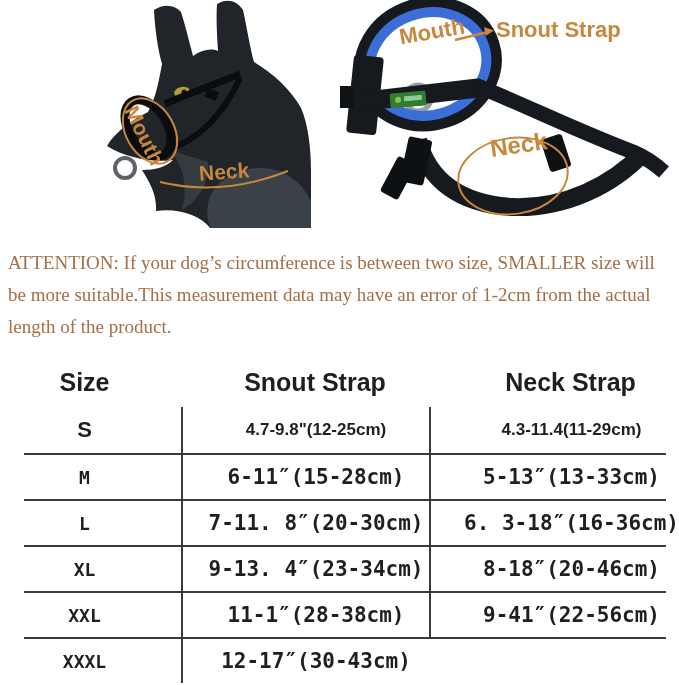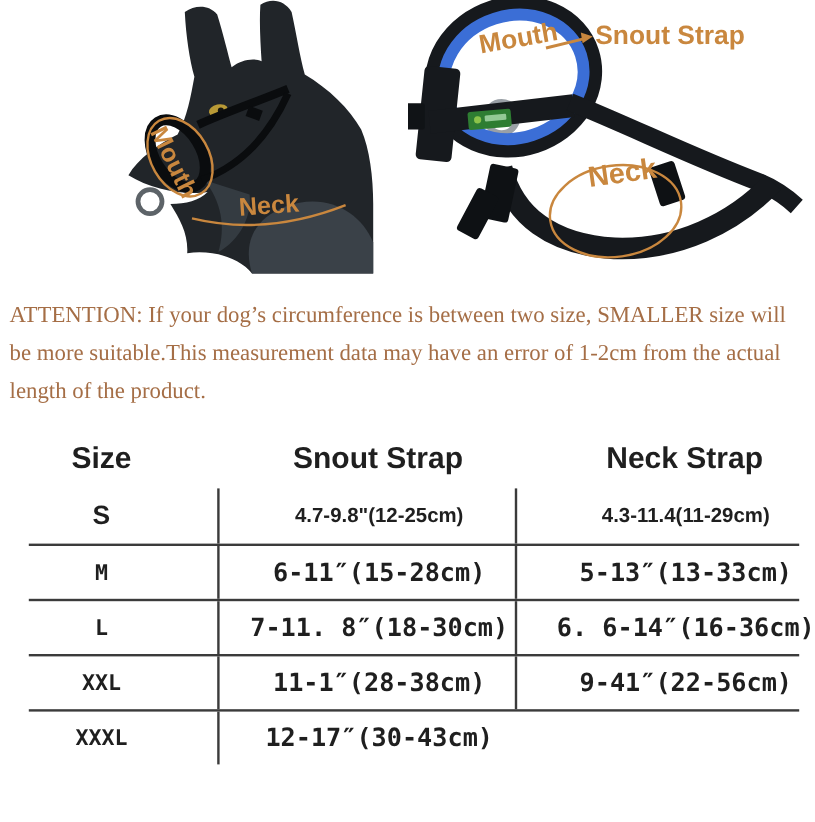--- a/index.html
+++ b/index.html
@@ -137,22 +137,27 @@
       <div class="cell c-snout">4.7-9.8"(12-25cm)</div>
       <div class="cell c-neck">4.3-11.4(11-29cm)</div>
     </div>
     <div class="trow row-mono">
       <div class="cell c-size">M</div>
       <div class="cell c-snout">6-11″(15-28cm)</div>
       <div class="cell c-neck">5-13″(13-33cm)</div>
     </div>
     <div class="trow row-mono">
       <div class="cell c-size">L</div>
-      <div class="cell c-snout">7-11. 8″(18-30cm)</div>
-      <div class="cell c-neck">6. 6-14″(16-36cm)</div>
+      <div class="cell c-snout">7-11. 8″(20-30cm)</div>
+      <div class="cell c-neck">6. 3-18″(16-36cm)</div>
+    </div>
+    <div class="trow row-mono">
+      <div class="cell c-size">XL</div>
+      <div class="cell c-snout">9-13. 4″(23-34cm)</div>
+      <div class="cell c-neck">8-18″(20-46cm)</div>
     </div>
     <div class="trow row-mono">
       <div class="cell c-size">XXL</div>
       <div class="cell c-snout">11-1″(28-38cm)</div>
       <div class="cell c-neck">9-41″(22-56cm)</div>
     </div>
     <div class="trow row-mono">
       <div class="cell c-size">XXXL</div>
       <div class="cell c-snout">12-17″(30-43cm)</div>
     </div>

